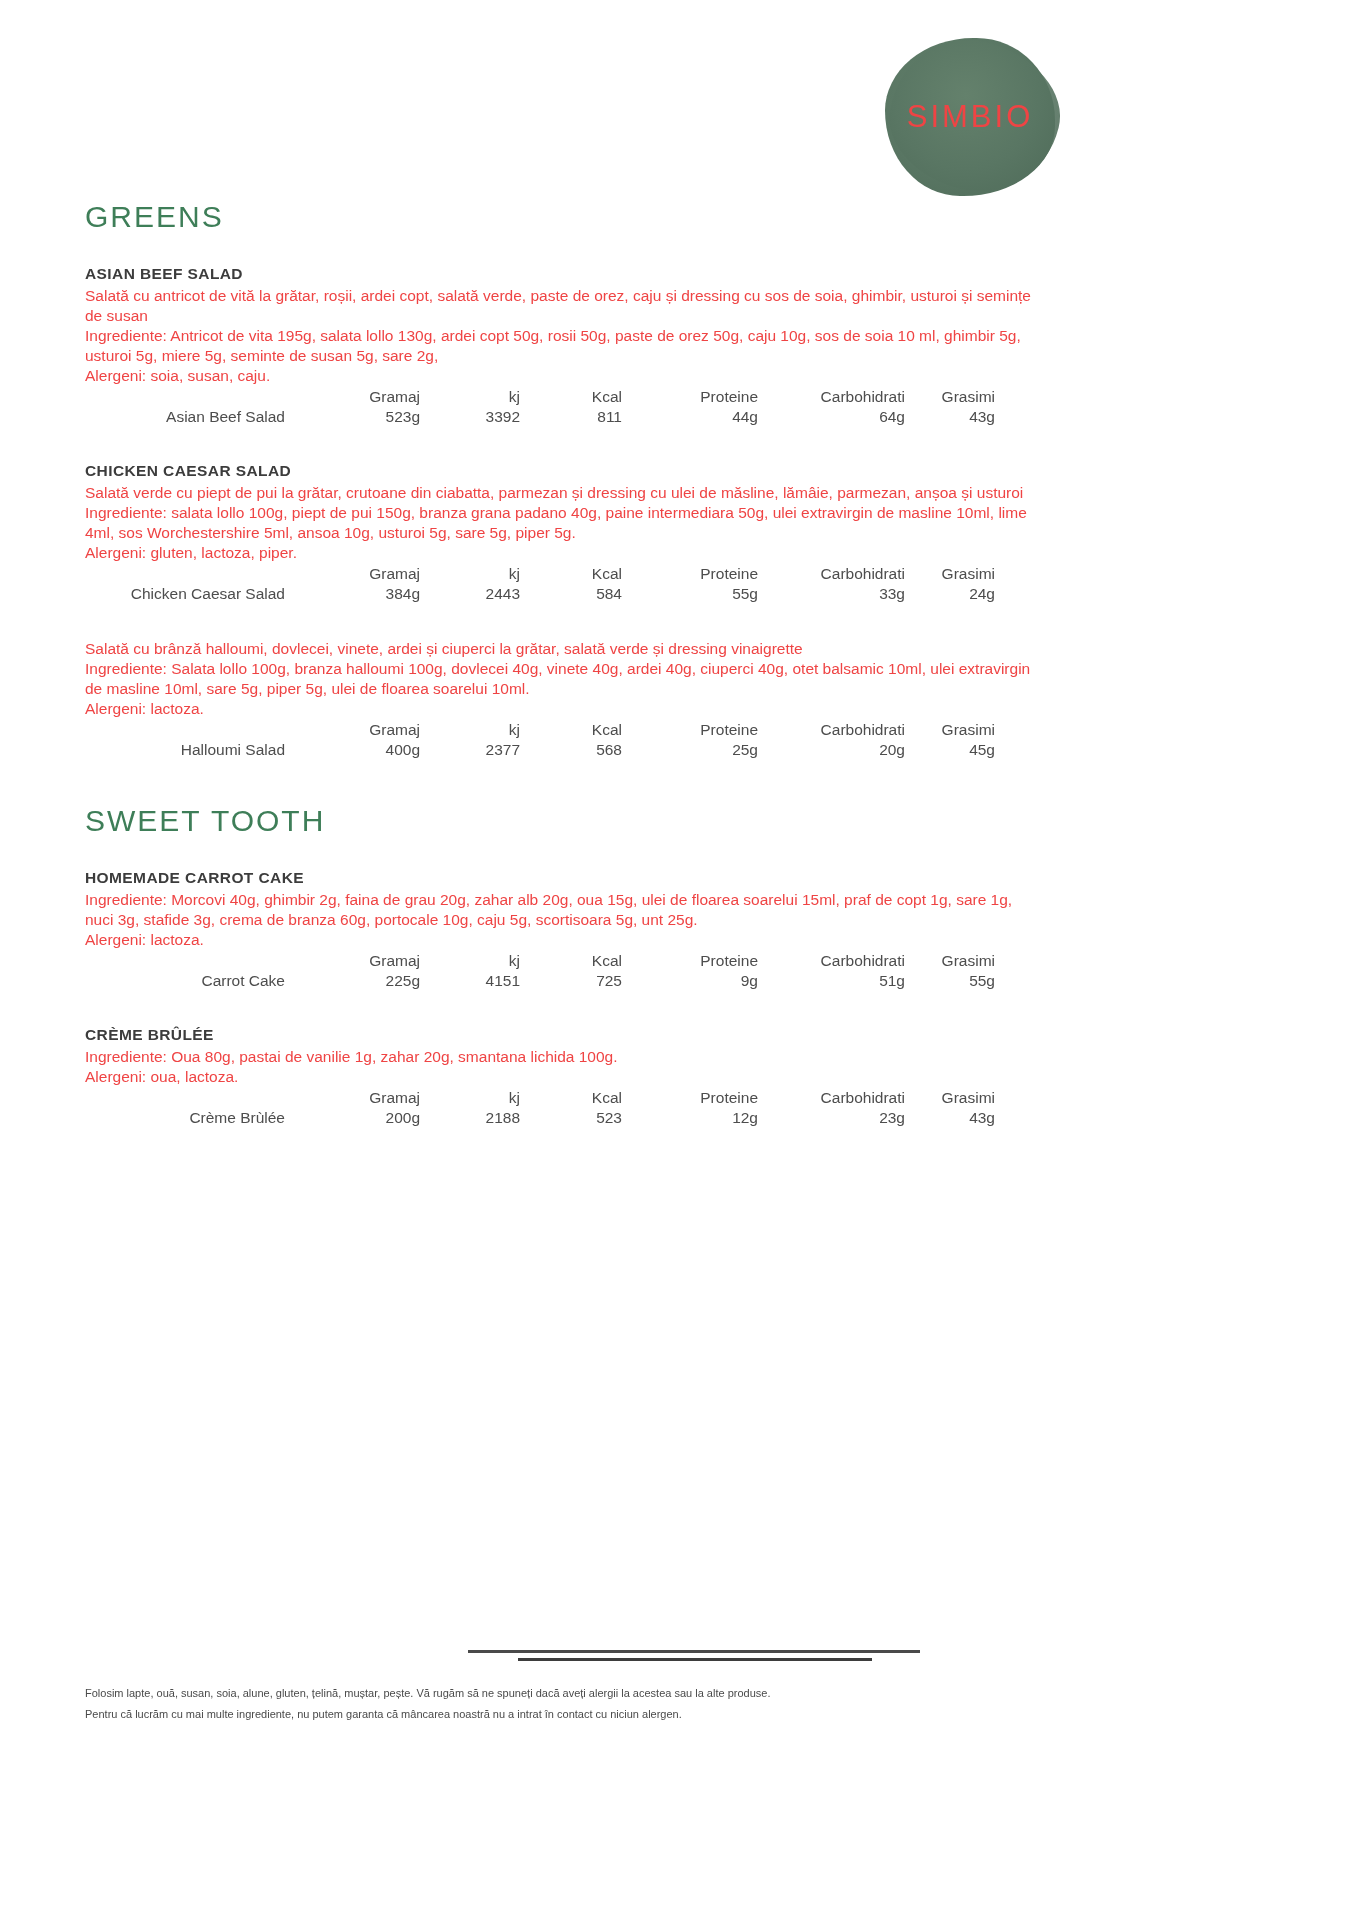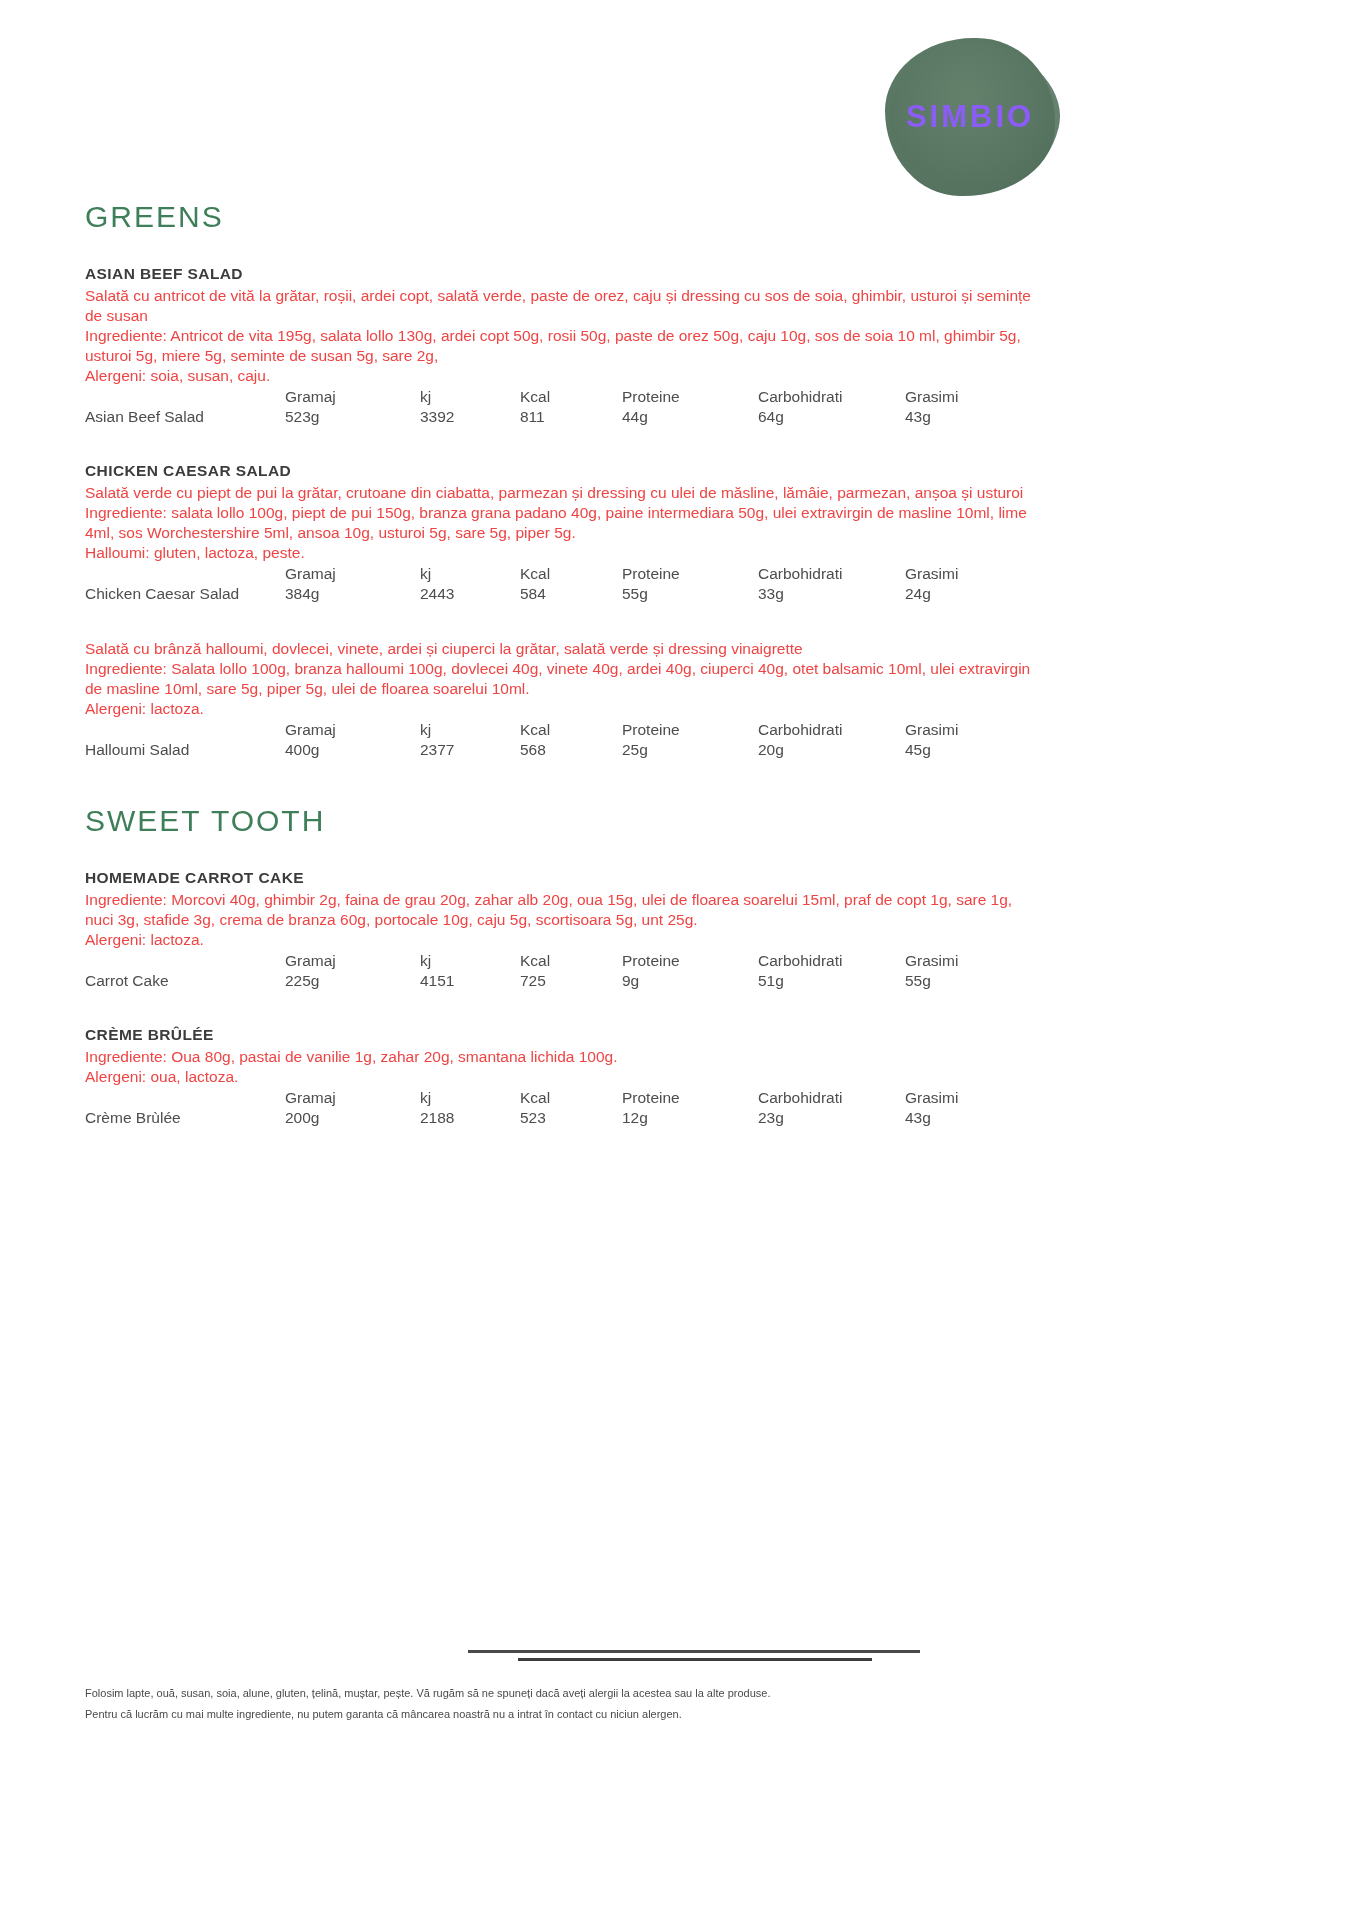--- a/index.html
+++ b/index.html
@@ -23,21 +23,21 @@
   .logo-blob::before{
     content:"";position:absolute;inset:4px -4px 6px 6px;
     background:inherit;
     border-radius:45% 55% 48% 52% / 55% 45% 57% 43%;
     transform:rotate(14deg);
     opacity:.9;
   }
   .logo-text{
     position:absolute;left:0;top:0;width:100%;height:100%;
     display:flex;align-items:center;justify-content:center;
-    color:#8b5cf6;font-size:31px;font-weight:700;letter-spacing:3px;
+    color:#ef4444;font-size:31px;font-weight:400;letter-spacing:3px;
   }
   
   .content{position:absolute;left:85px;top:200px;width:960px;}
   .section-title{
     font-size:30px;font-weight:400;letter-spacing:2px;
     color:#3e7e58;margin:0 0 31px 0;
   }
   .section-title.second{margin-top:44px;}
   .item{margin-bottom:35px;}
   .item-title{
@@ -45,21 +45,21 @@
     letter-spacing:.4px;margin-bottom:3px;
   }
   .item-text{
     font-size:15.5px;line-height:20px;color:#ef4444;width:955px;
   }
   
   .ntable{margin-top:1px;}
   .nrow{
     display:grid;
     grid-template-columns:200px 135px 100px 102px 136px 147px 90px;
-    font-size:15.5px;line-height:20px;color:#4d4d4d;
+    font-size:15.5px;line-height:20px;color:#4d4d4d;text-align:right;
   }
   .ncell{white-space:nowrap;}
   
   .footer{position:absolute;left:0;top:1650px;width:1357px;height:120px;}
   .rule1{position:absolute;left:468px;top:0;width:452px;height:3px;background:#4a4a4a;}
   .rule2{position:absolute;left:518px;top:8px;width:354px;height:3px;background:#3d3d3d;}
   .footer-text{
     position:absolute;left:85px;top:33px;width:950px;
     font-size:11px;line-height:21px;color:#4a4a4a;
   }
@@ -102,21 +102,21 @@
           <div class="ncell">64g</div>
           <div class="ncell">43g</div>
         </div>
       </div>
     </div>
 
     <div class="item">
       <div class="item-title">CHICKEN CAESAR SALAD</div>
       <div class="item-text">Salată verde cu piept de pui la grătar, crutoane din ciabatta, parmezan și dressing cu ulei de măsline, lămâie, parmezan, anșoa și usturoi</div>
       <div class="item-text">Ingrediente: salata lollo 100g, piept de pui 150g, branza grana padano 40g, paine intermediara 50g, ulei extravirgin de masline 10ml, lime 4ml, sos Worchestershire 5ml, ansoa 10g, usturoi 5g, sare 5g, piper 5g.</div>
-      <div class="item-text">Halloumi: gluten, lactoza, peste.</div>
+      <div class="item-text">Alergeni: gluten, lactoza, piper.</div>
       <div class="ntable">
         <div class="nrow">
           <div class="ncell"></div>
           <div class="ncell">Gramaj</div>
           <div class="ncell">kj</div>
           <div class="ncell">Kcal</div>
           <div class="ncell">Proteine</div>
           <div class="ncell">Carbohidrati</div>
           <div class="ncell">Grasimi</div>
         </div>

